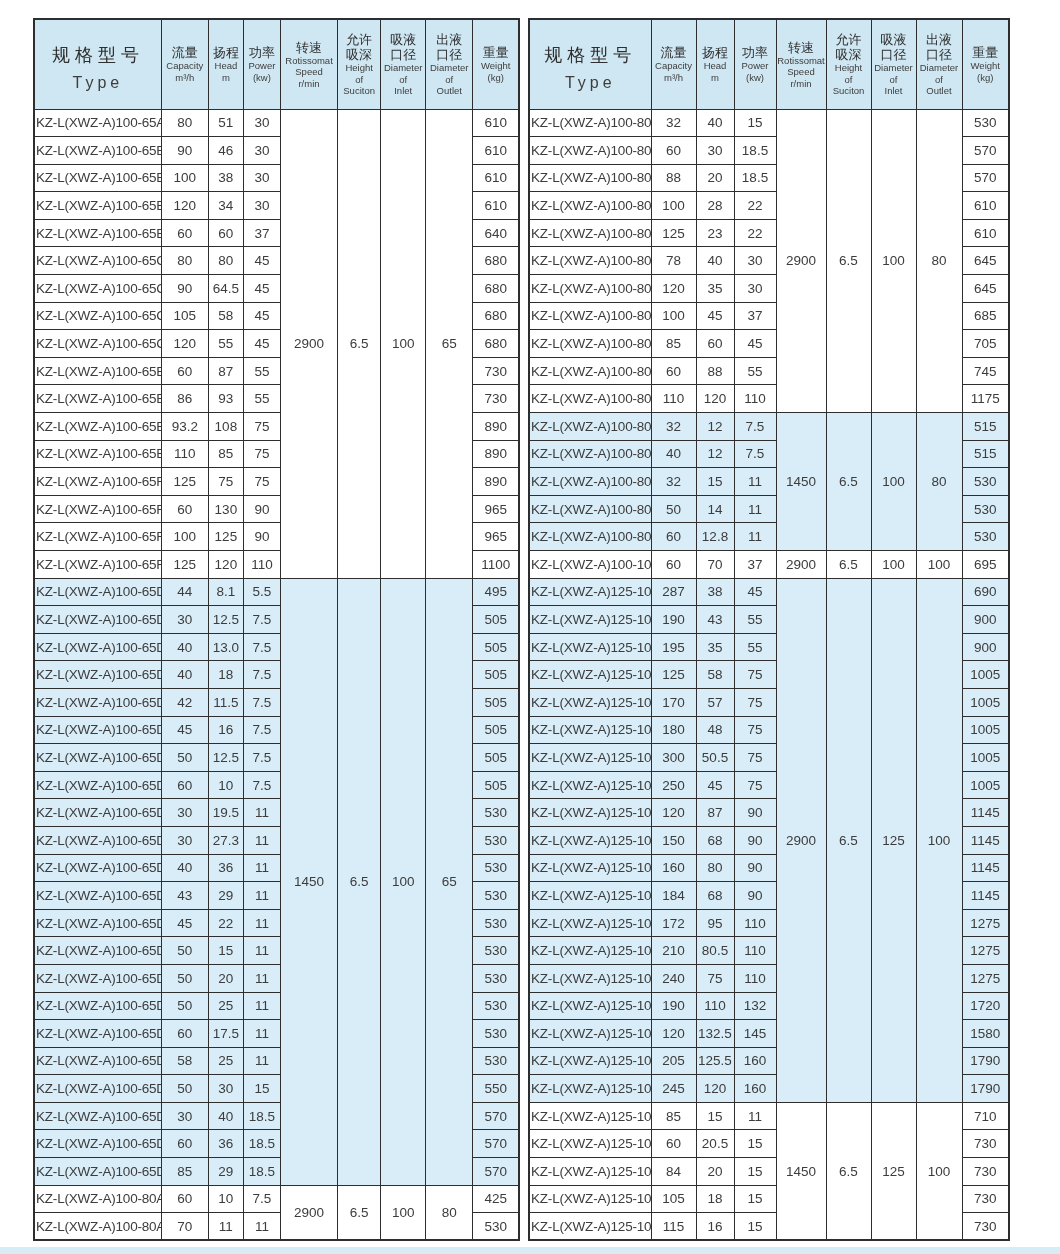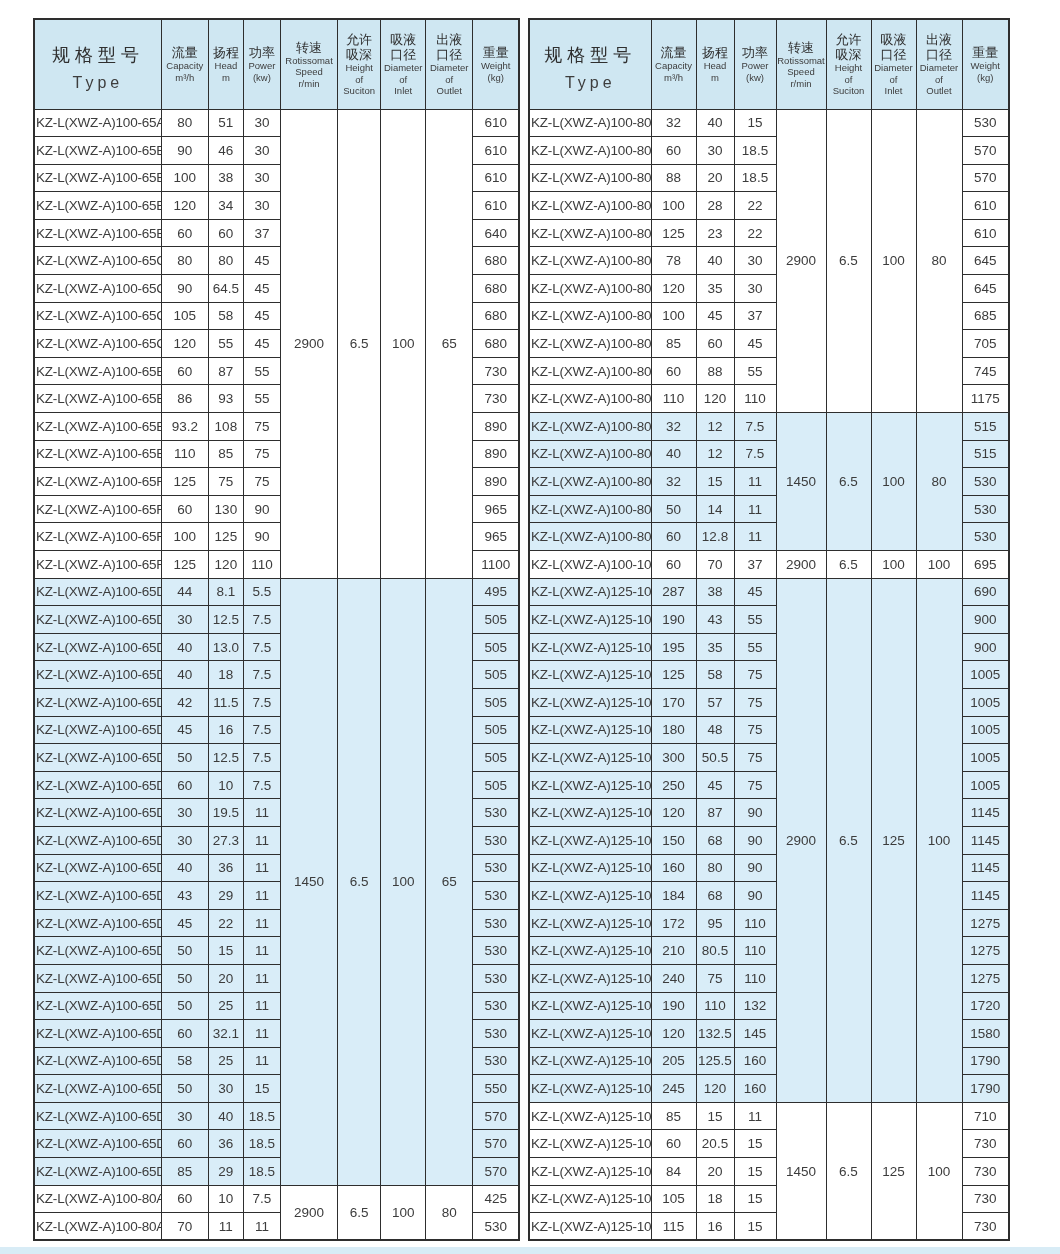--- a/index.html
+++ b/index.html
@@ -335,21 +335,21 @@
         <tr class="blue">
           <td class="type">KZ-L(XWZ-A)100-65DE</td>
           <td>50</td>
           <td>25</td>
           <td>11</td>
           <td>530</td>
         </tr>
         <tr class="blue">
           <td class="type">KZ-L(XWZ-A)100-65DE₁</td>
           <td>60</td>
-          <td>32.1</td>
+          <td>17.5</td>
           <td>11</td>
           <td>530</td>
         </tr>
         <tr class="blue">
           <td class="type">KZ-L(XWZ-A)100-65DE₂</td>
           <td>58</td>
           <td>25</td>
           <td>11</td>
           <td>530</td>
         </tr>

